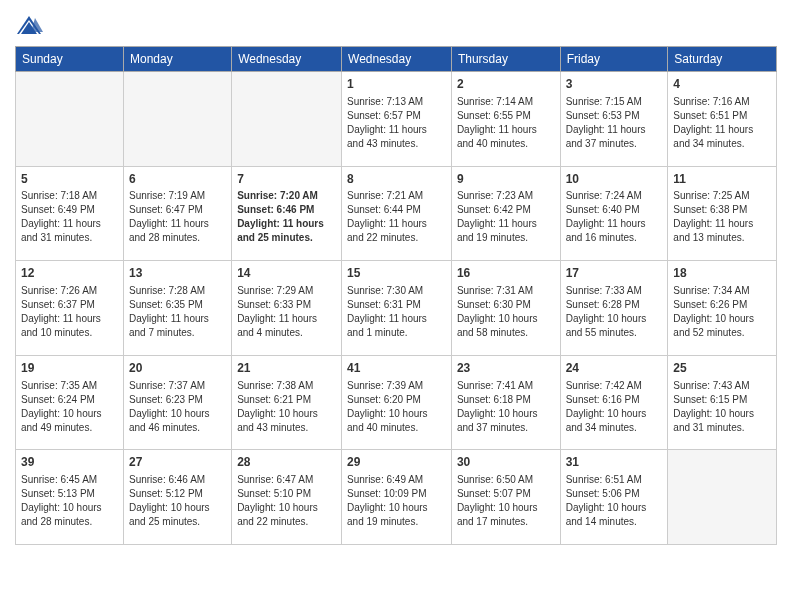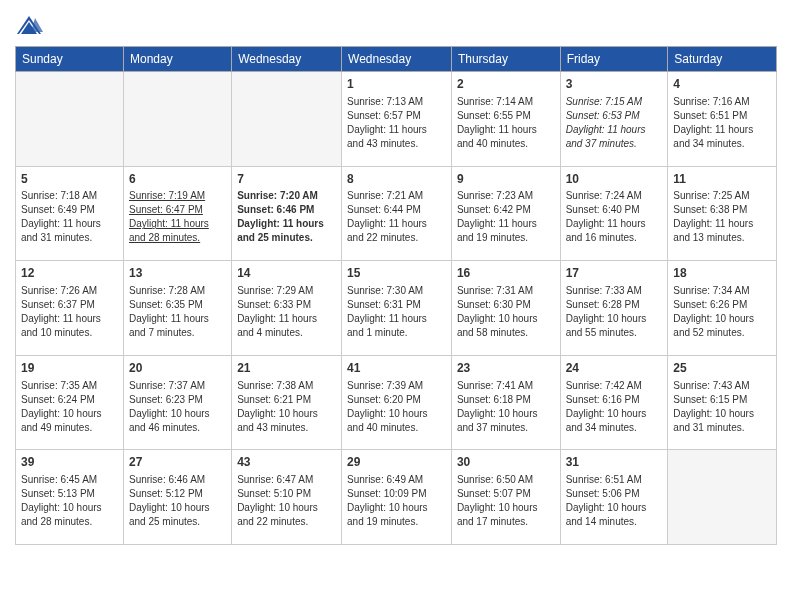--- a/index.html
+++ b/index.html
@@ -144,41 +144,41 @@
 Daylight: 11 hours and 43 minutes.</div>
           </td>
           <td>
             <span class="day-num">2</span>
             <div style="white-space: pre-line;">Sunrise: 7:14 AM
 Sunset: 6:55 PM
 Daylight: 11 hours and 40 minutes.</div>
           </td>
           <td>
             <span class="day-num">3</span>
-            <div style="white-space: pre-line; font-style: italic;">Sunrise: 7:15 AM
+            <div style="white-space: pre-line;">Sunrise: 7:15 AM
 Sunset: 6:53 PM
 Daylight: 11 hours and 37 minutes.</div>
           </td>
           <td>
             <span class="day-num">4</span>
             <div style="white-space: pre-line;">Sunrise: 7:16 AM
 Sunset: 6:51 PM
 Daylight: 11 hours and 34 minutes.</div>
           </td>
         </tr>
         <tr>
           <td>
             <span class="day-num">5</span>
             <div style="white-space: pre-line;">Sunrise: 7:18 AM
 Sunset: 6:49 PM
 Daylight: 11 hours and 31 minutes.</div>
           </td>
           <td>
             <span class="day-num">6</span>
-            <div style="white-space: pre-line; text-decoration: underline;">Sunrise: 7:19 AM
+            <div style="white-space: pre-line;">Sunrise: 7:19 AM
 Sunset: 6:47 PM
 Daylight: 11 hours and 28 minutes.</div>
           </td>
           <td>
             <span class="day-num">7</span>
             <div style="white-space: pre-line; font-weight: bold;">Sunrise: 7:20 AM
 Sunset: 6:46 PM
 Daylight: 11 hours and 25 minutes.</div>
           </td>
           <td>
@@ -301,21 +301,21 @@
 Sunset: 5:13 PM
 Daylight: 10 hours and 28 minutes.</div>
           </td>
           <td>
             <span class="day-num">27</span>
             <div style="white-space: pre-line;">Sunrise: 6:46 AM
 Sunset: 5:12 PM
 Daylight: 10 hours and 25 minutes.</div>
           </td>
           <td>
-            <span class="day-num">43</span>
+            <span class="day-num">28</span>
             <div style="white-space: pre-line;">Sunrise: 6:47 AM
 Sunset: 5:10 PM
 Daylight: 10 hours and 22 minutes.</div>
           </td>
           <td>
             <span class="day-num">29</span>
             <div style="white-space: pre-line;">Sunrise: 6:49 AM
 Sunset: 10:09 PM
 Daylight: 10 hours and 19 minutes.</div>
           </td>

